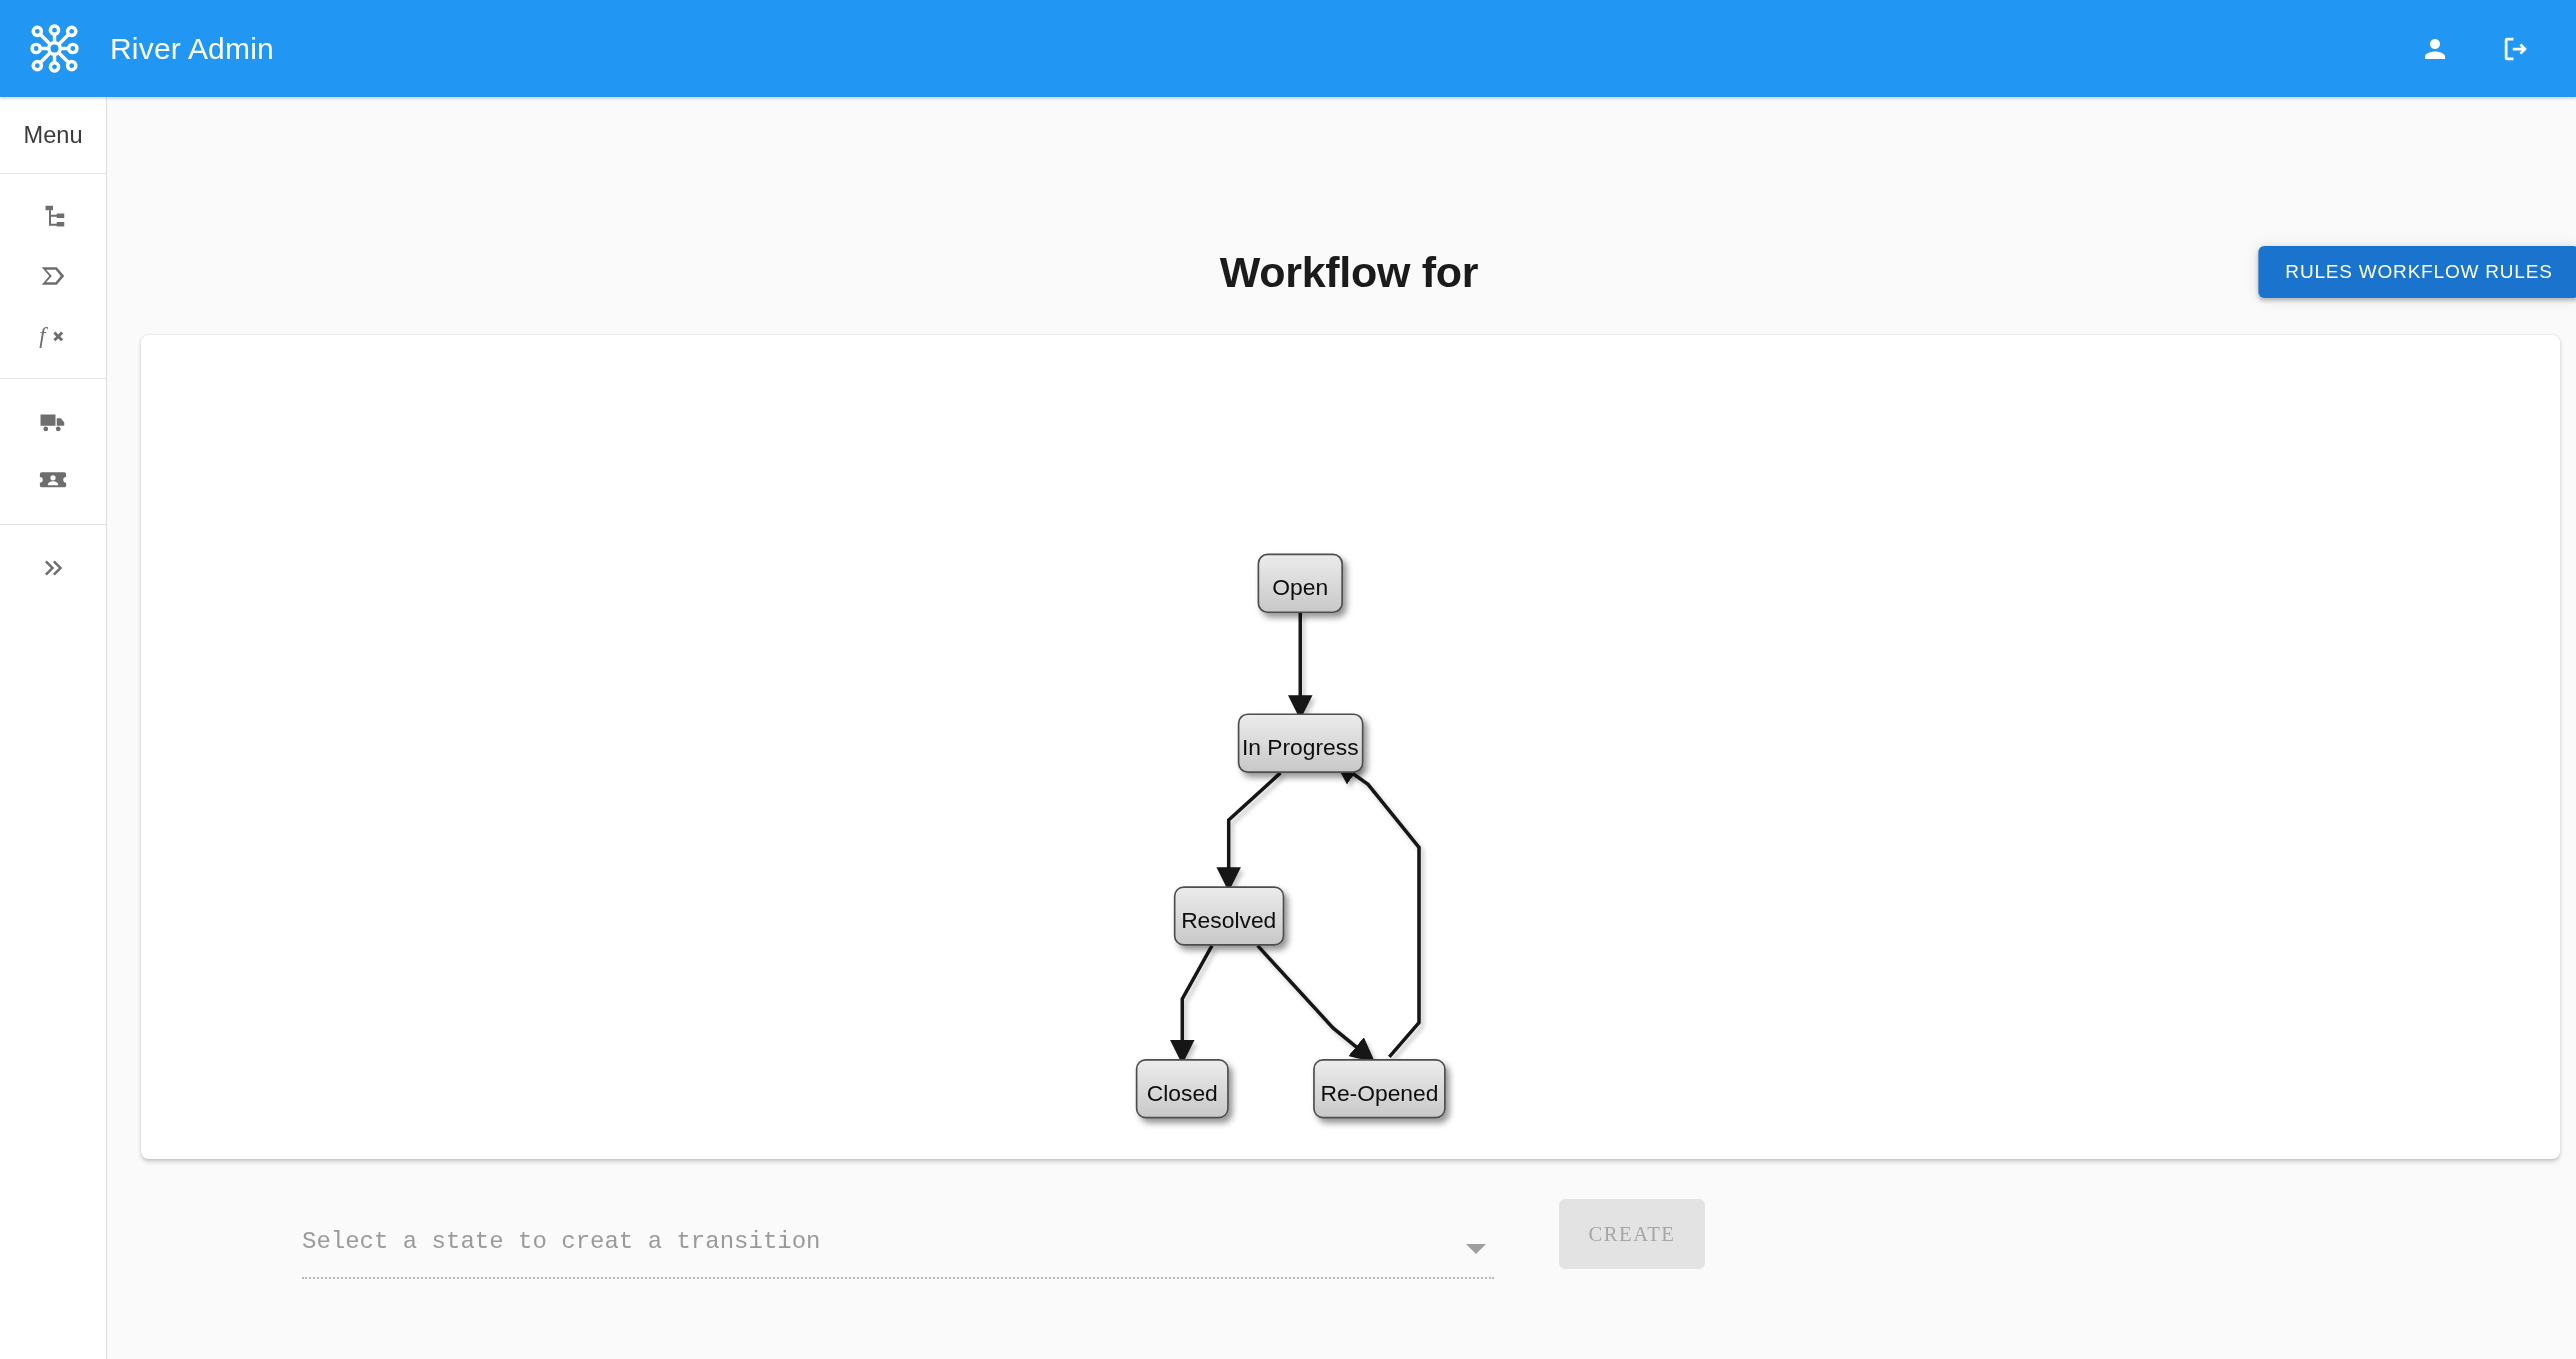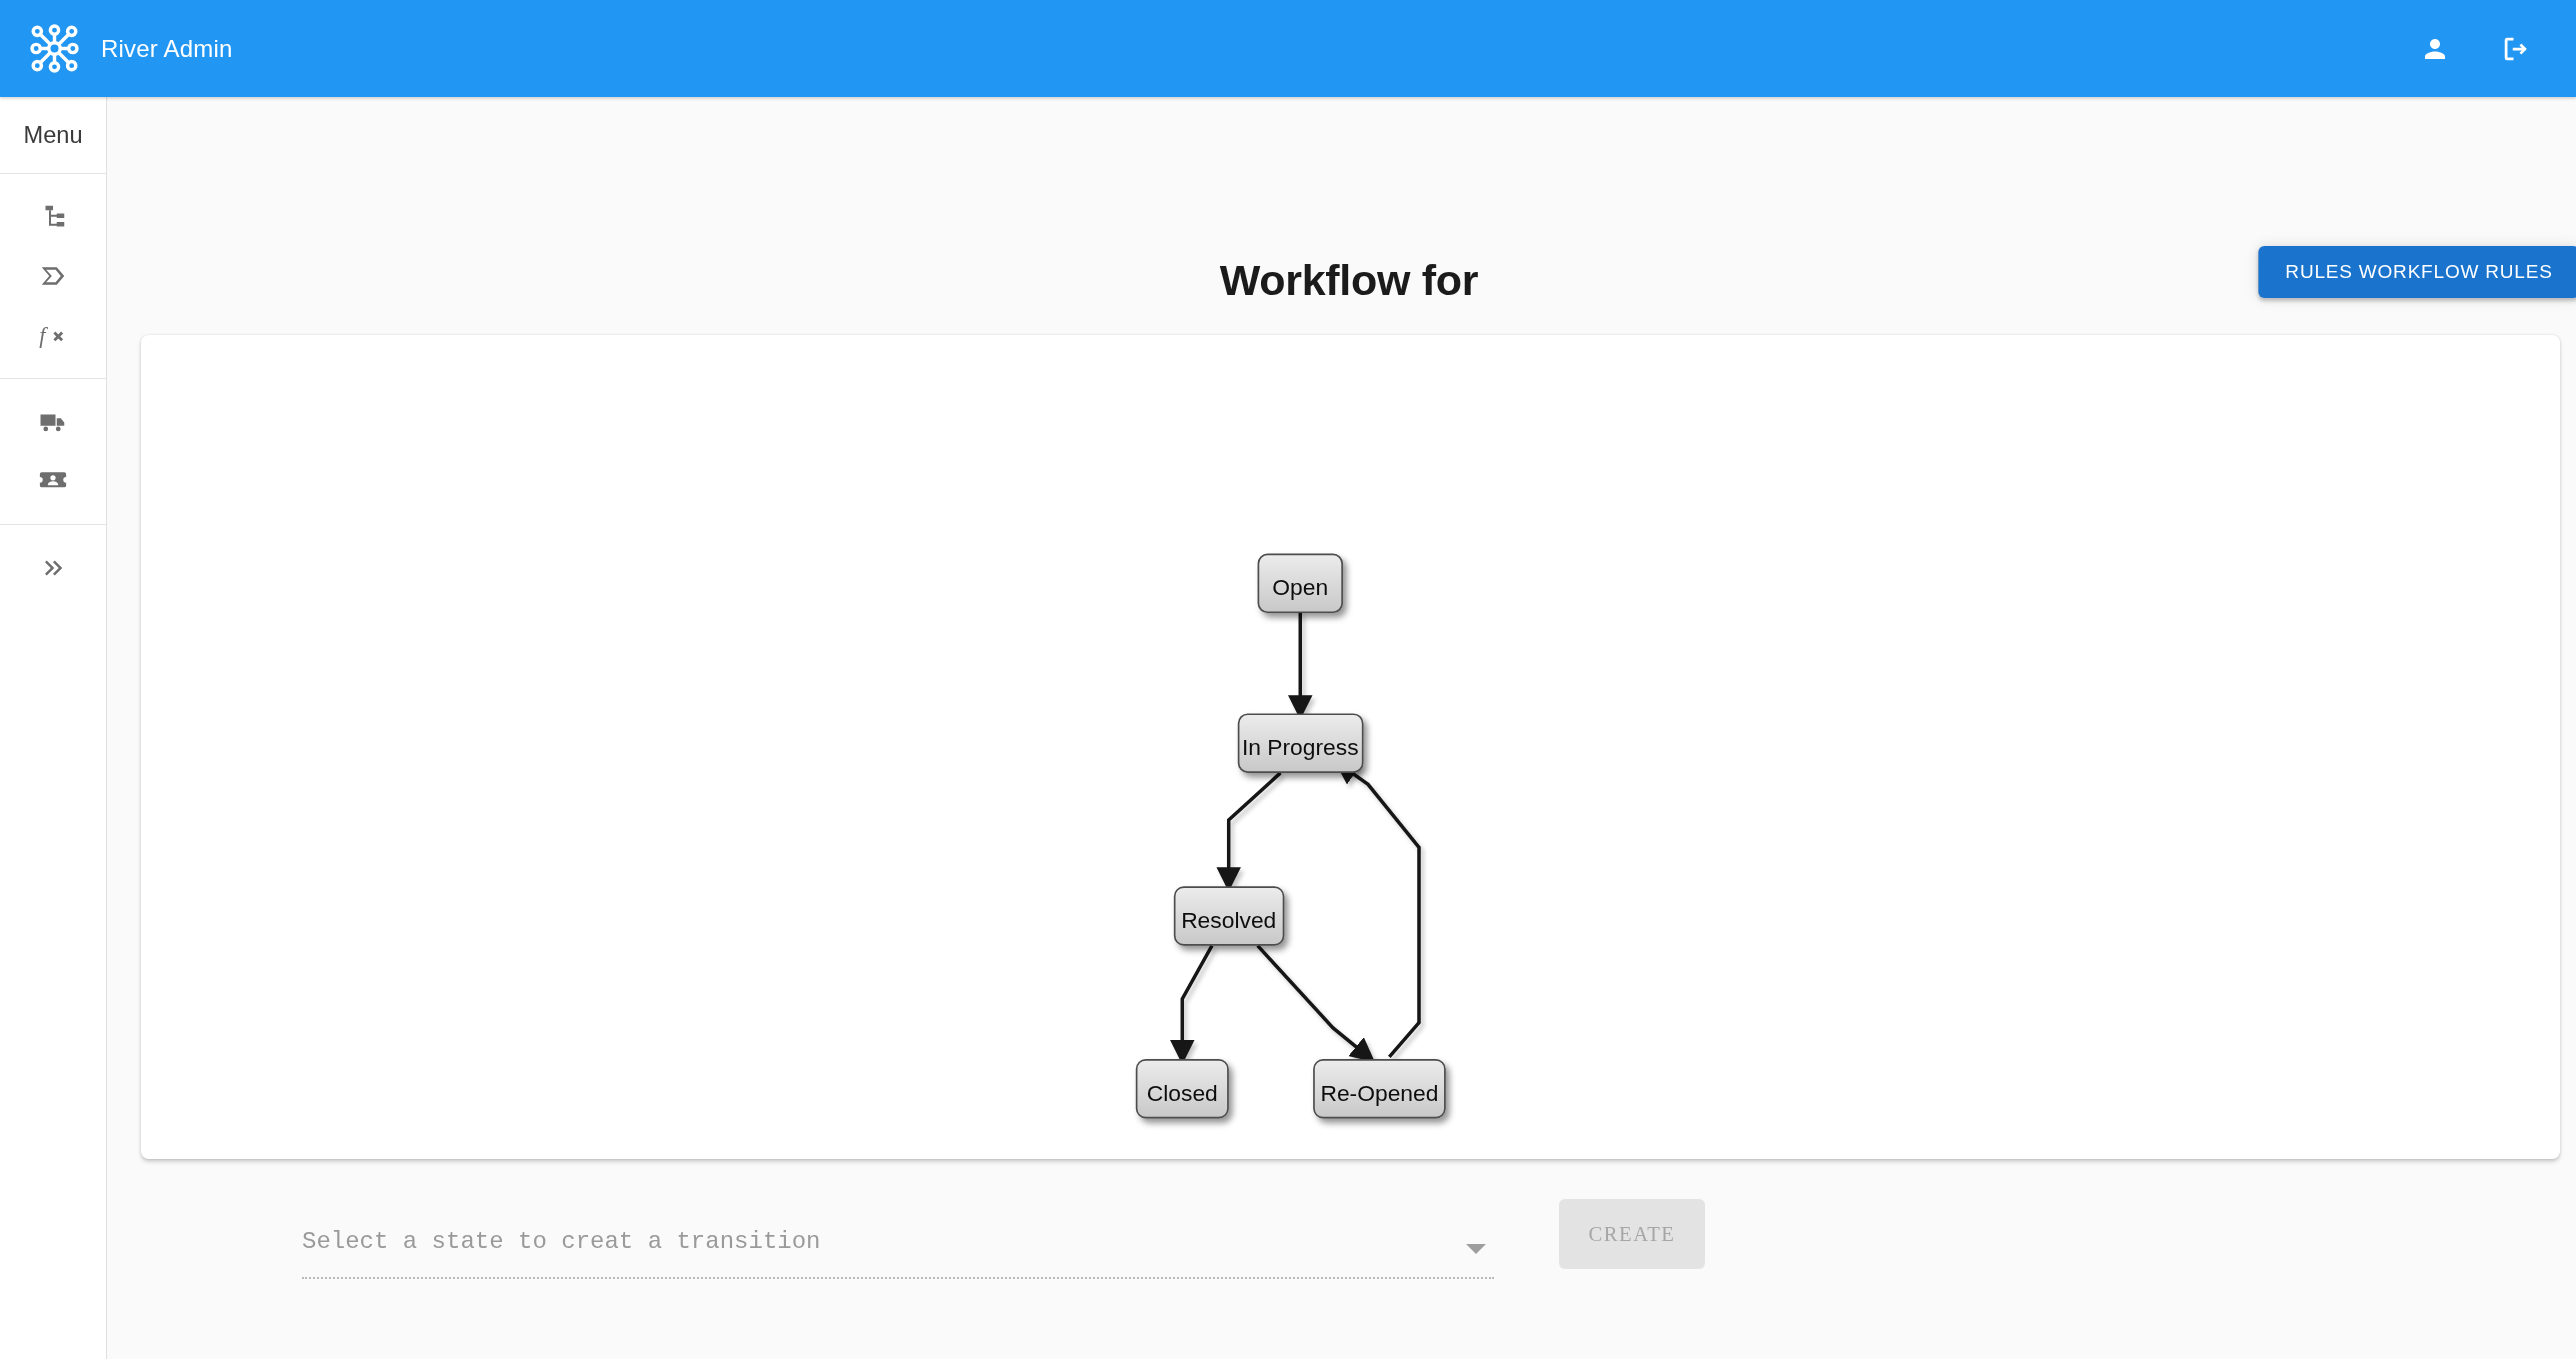--- a/index.html
+++ b/index.html
@@ -19,23 +19,23 @@
     background: #2196f3;
     display: flex; align-items: center;
     box-shadow: 0 1.5px 3px rgba(0,0,0,.18);
     z-index: 30;
   }
   .brand-logo {
     margin-left: 27px; width: 55px; height: 55px;
     display: block; flex: 0 0 auto;
   }
   .brand-title {
-    margin-left: 19px;
+    margin-left: 28px;
     color: #ffffff;
-    font-size: 24px;
+    font-size: 30px;
     font-weight: 400;
     letter-spacing: 0.2px;
     white-space: nowrap;
   }
   .appbar-spacer { flex: 1 1 auto; }
   .appbar-icon {
     width: 41px; height: 41px;
     margin-right: 40px;
     display: flex; align-items: center; justify-content: center;
     cursor: pointer;
@@ -69,21 +69,20 @@
     position: absolute; top: 97px; left: 122px;
     width: 2454px; height: 1262px;
     background: #fafafa;
   }
 
   .page-title {
     position: absolute; top: 151px; left: 0; width: 2454px;
     text-align: center;
     font-size: 43px; font-weight: 700; color: #1b1b1b;
     letter-spacing: -0.3px;
-    margin-top: 8px;
   }
   .chip {
     position: absolute; top: 241px; left: 50%;
     transform: translateX(-50%);
     background: #e2e2e2; color: #212121;
     border-radius: 26px;
     height: 44px; line-height: 44px;
     padding: 0 26px;
     font-size: 20px; font-weight: 700;
     white-space: nowrap;

